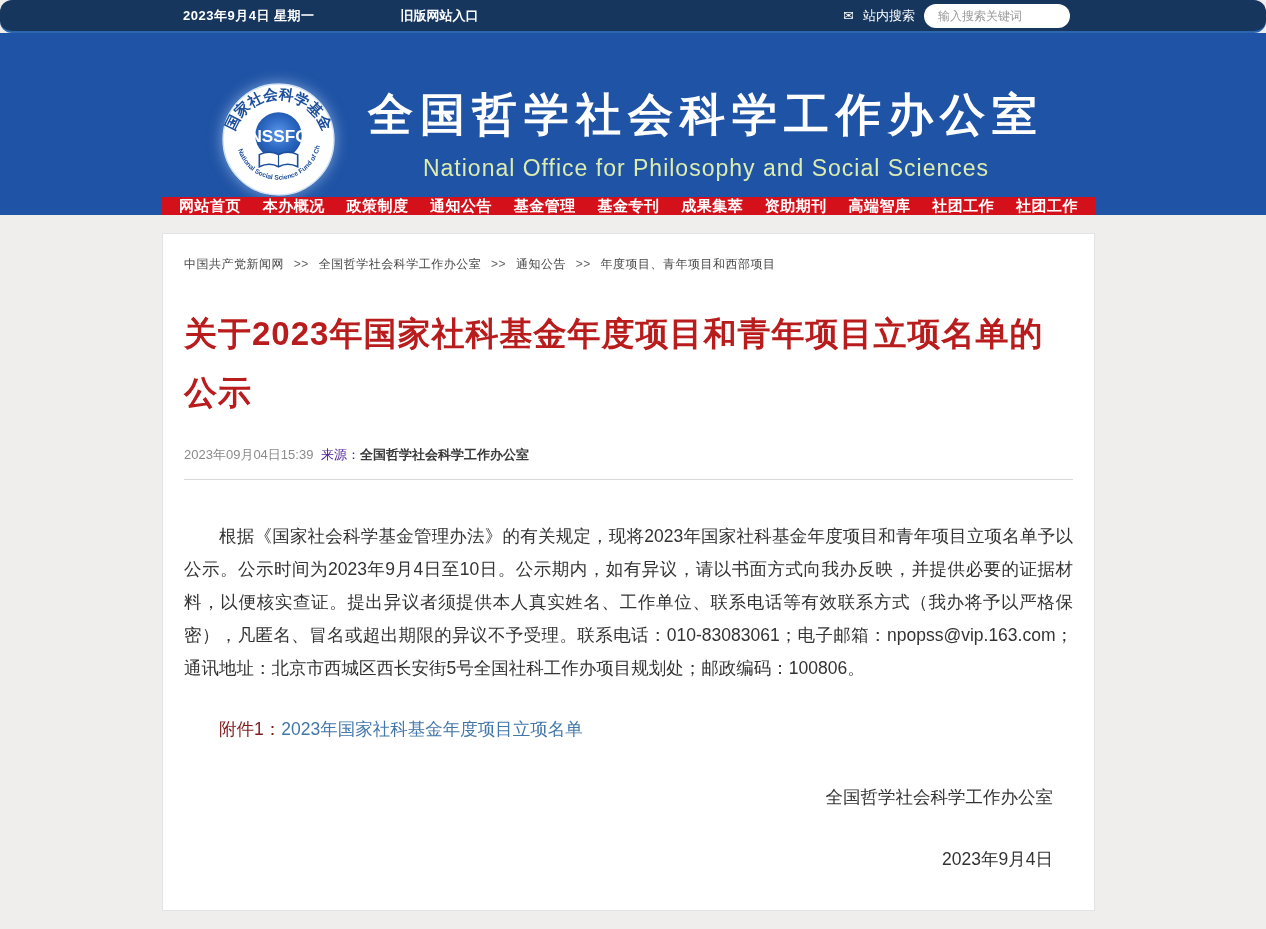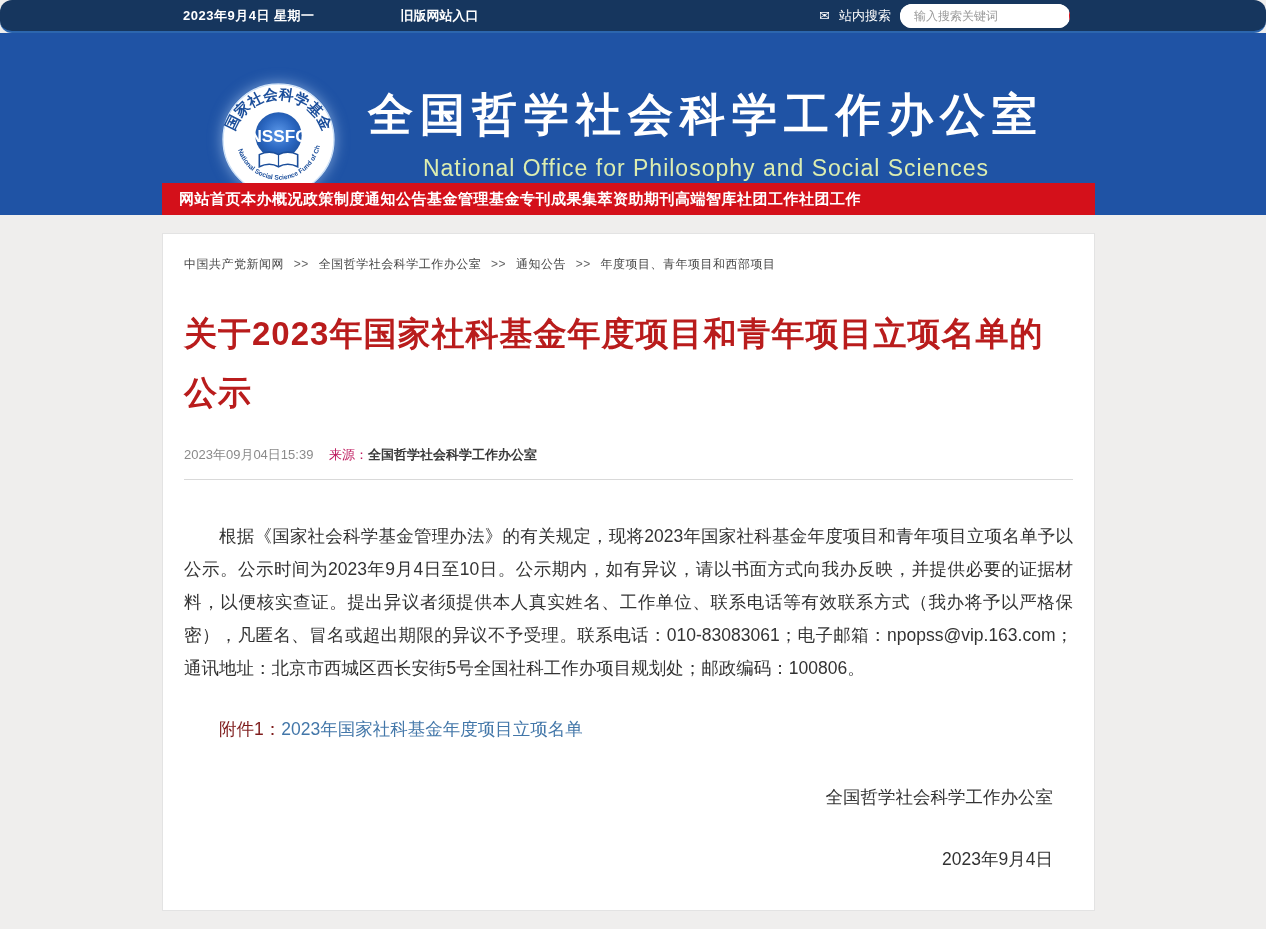--- a/index.html
+++ b/index.html
@@ -9,60 +9,60 @@
   
   .topbar { position:relative; height:33px; background:#16365e;
     border-bottom:2px solid #2c66ae; display:flex; align-items:center; color:#fff;border-radius:12px; }
   .topbar-left { margin-left:183px; display:flex; align-items:center; gap:86px; }
   .topbar-date { font-size:13px; font-weight:700; letter-spacing:.5px; }
   .topbar-oldsite { font-size:13px; font-weight:700; cursor:pointer; }
   .topbar-right { position:absolute; right:196px; top:0; height:31px;
     display:flex; align-items:center; gap:9px; }
   .mail-ico { font-size:13px; line-height:1; }
   .search-label { font-size:13px; font-weight:400; }
-  .search-pill { display:flex; align-items:stretch; width:170px; height:24px;
+  .search-pill { display:flex; align-items:stretch; width:146px; height:24px;
     border-radius:12px; overflow:hidden; background:#fff; }
   .search-input { flex:1; border:none; outline:none; padding:0 0 0 14px;
     font-size:12px; color:#333; background:#fff;
     font-family:"Liberation Sans","DejaVu Sans",sans-serif; }
   .search-input::placeholder { color:#9a9a9a; }
   .search-btn { width:62px; background:#d4101a; border:none; cursor:pointer;
     display:flex; align-items:center; justify-content:center; border-radius:0 12px 12px 0; }
 
   
   .masthead { position:relative; height:182px; background:#1f53a5; }
   .logo-wrap { position:absolute; left:222px; top:50px; width:113px; height:113px;
     border-radius:50%; box-shadow:0 0 14px rgba(200,225,255,.55); cursor:pointer; }
   .site-title-block { position:absolute; left:368px; top:52px; }
   .site-title { color:#ffffff; font-family:"Liberation Serif","DejaVu Serif",serif;
     font-weight:700; font-size:45px; letter-spacing:7px; white-space:nowrap; }
   .site-subtitle { margin-top:10px; text-align:center; color:#dcedb0;
     font-size:23px; letter-spacing:1px; font-weight:500; }
 
   
-  .mainnav { position:absolute; left:162px; bottom:0; width:933px; height:32px;
+  .mainnav { position:absolute; left:162px; bottom:0; width:933px; height:18px;
     background:#d4101a; display:flex; align-items:center;
-    justify-content:flex-start; padding:0 17px; }
+    justify-content:space-between; padding:0 17px; }
   .nav-item { color:#fff; font-size:15px; font-weight:700; white-space:nowrap;
     cursor:pointer; letter-spacing:.5px; }
 
   
   .page-body { position:relative; }
   .card { margin:18px 0 0 162px; width:933px; min-height:678px; background:#fff;
     border:1px solid #e3e3e3; padding:22px 21px 30px 21px; }
 
   .breadcrumb { font-size:12px; color:#474747; letter-spacing:.5px; }
   .crumb-link { cursor:pointer; }
   .crumb-sep { color:#666; margin:0 6px; }
 
   .article-title { margin-top:32px; font-size:33px; line-height:1.78;
     font-weight:900; color:#b91c1c; letter-spacing:1px; }
 
   .article-meta { margin-top:24px; font-size:13px; color:#8a8a8a; }
-  .meta-source-label { margin-left:12px; color:#be185d; }
+  .meta-source-label { margin-left:4px; color:#4c1d95; }
   .meta-source { color:#3a3a3a; font-weight:700; }
 
   .divider { margin-top:15px; border-bottom:1px solid #d9d9d9; }
 
   .article-paragraph { margin-top:40px; font-size:17.5px; line-height:33px;
     color:#333; text-indent:2em; text-align:justify; }
 
   .attachment-row { margin-top:30px; font-size:17.5px; line-height:28px; text-indent:2em; }
   .attachment-row + .attachment-row { margin-top:29px; }
   .attach-label { color:#7f1d1d; }

